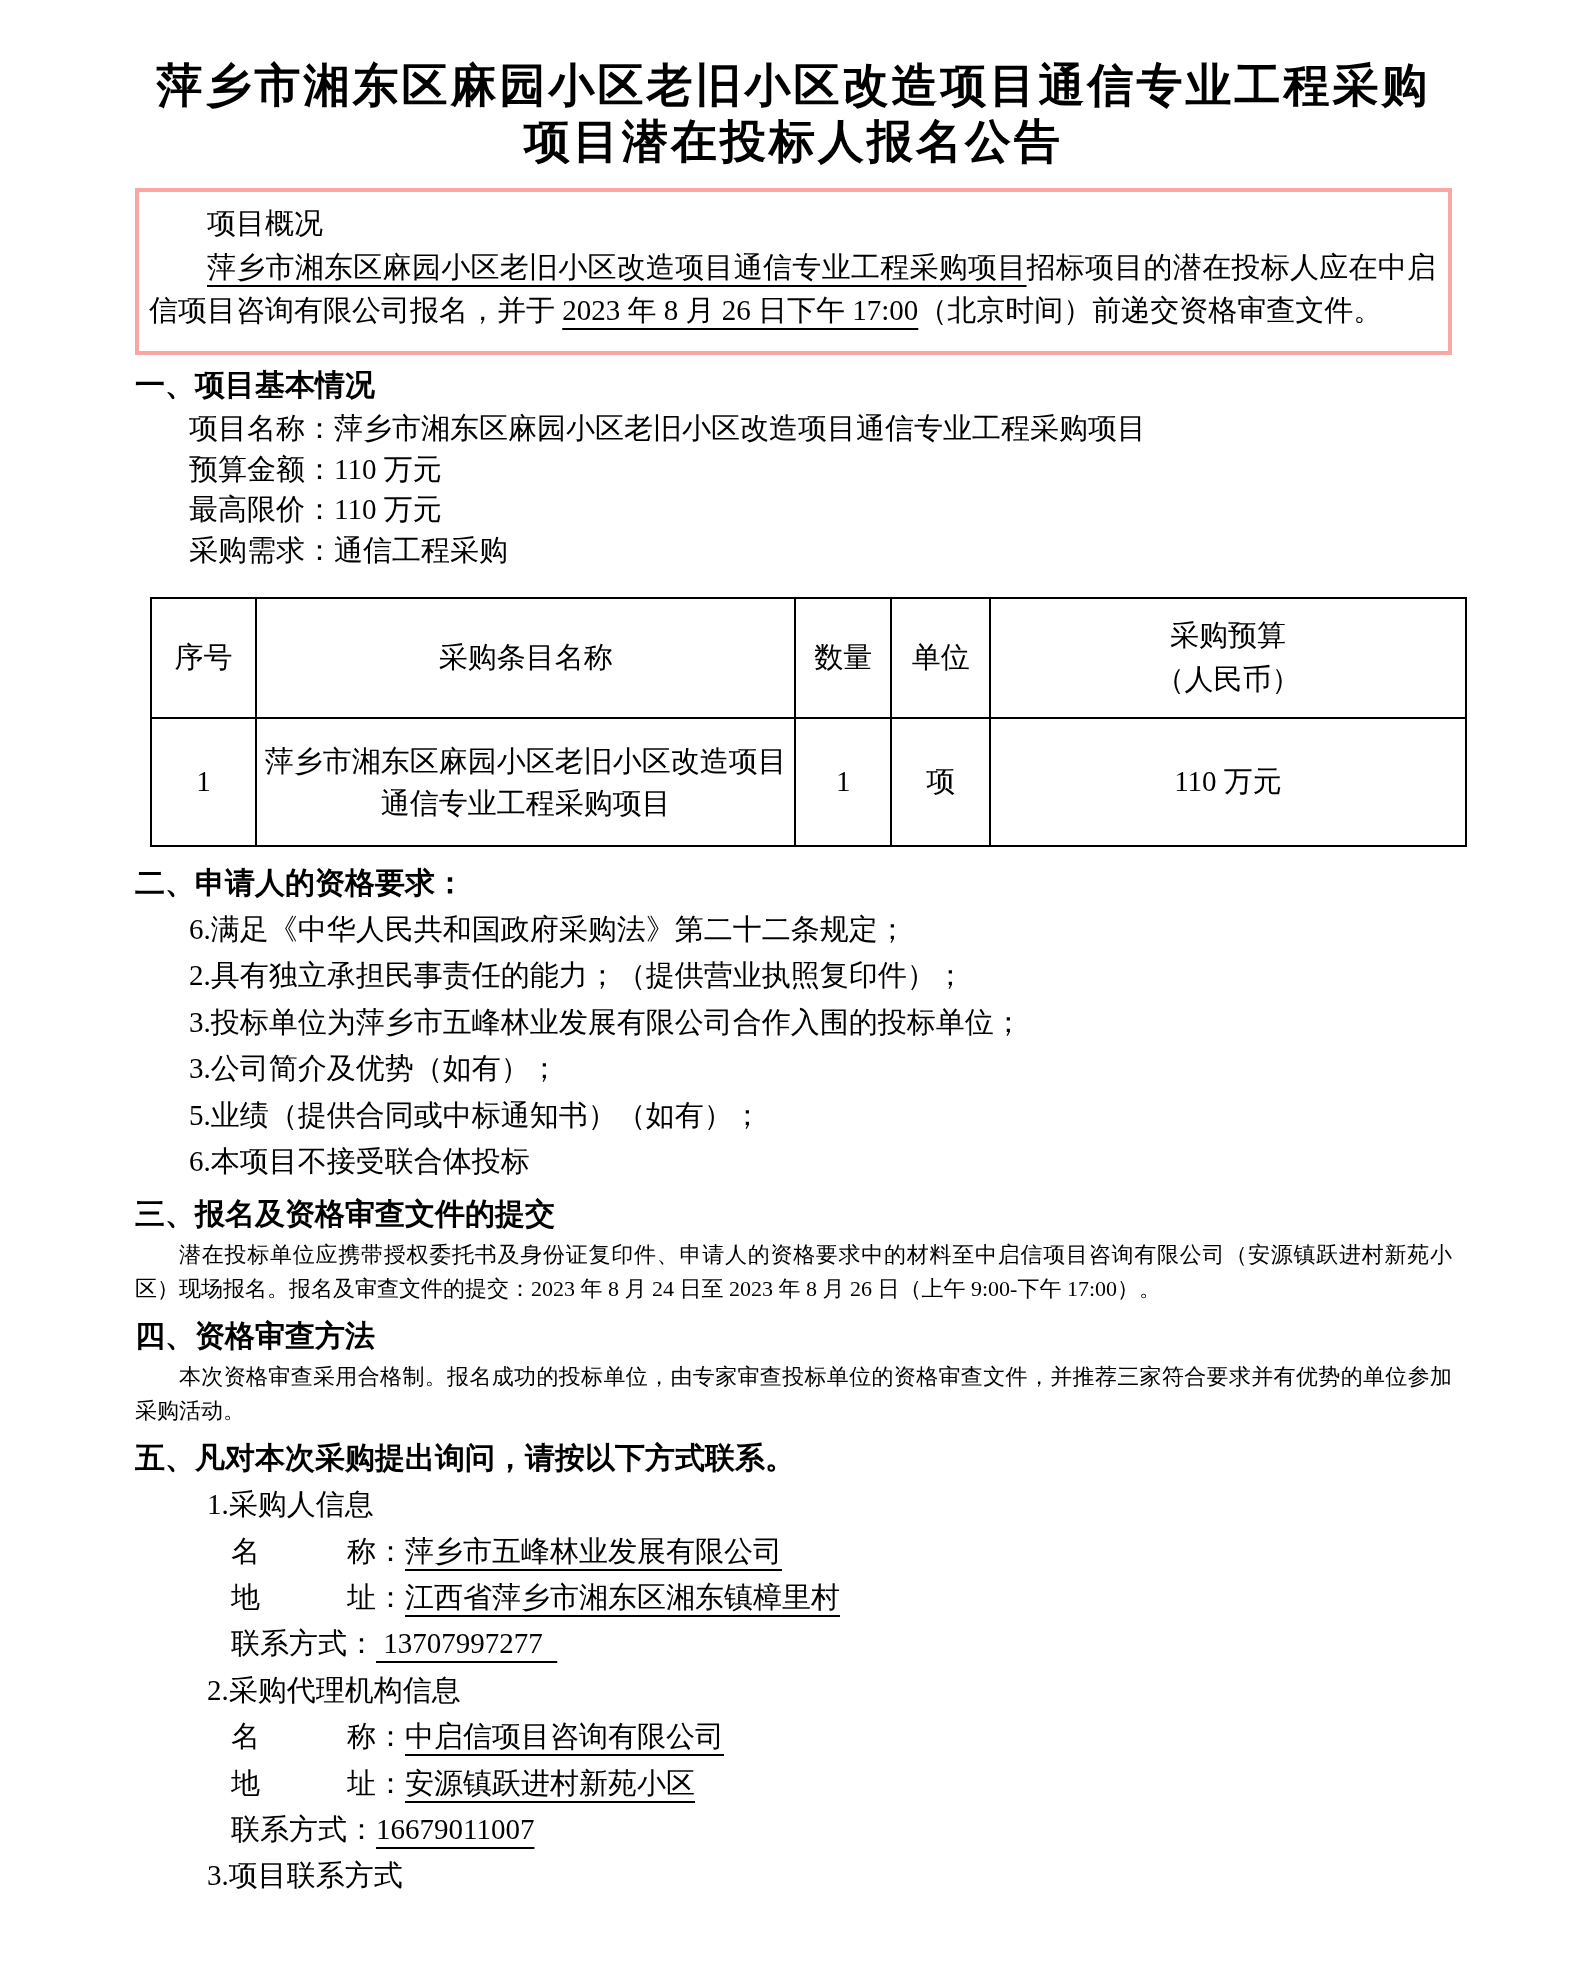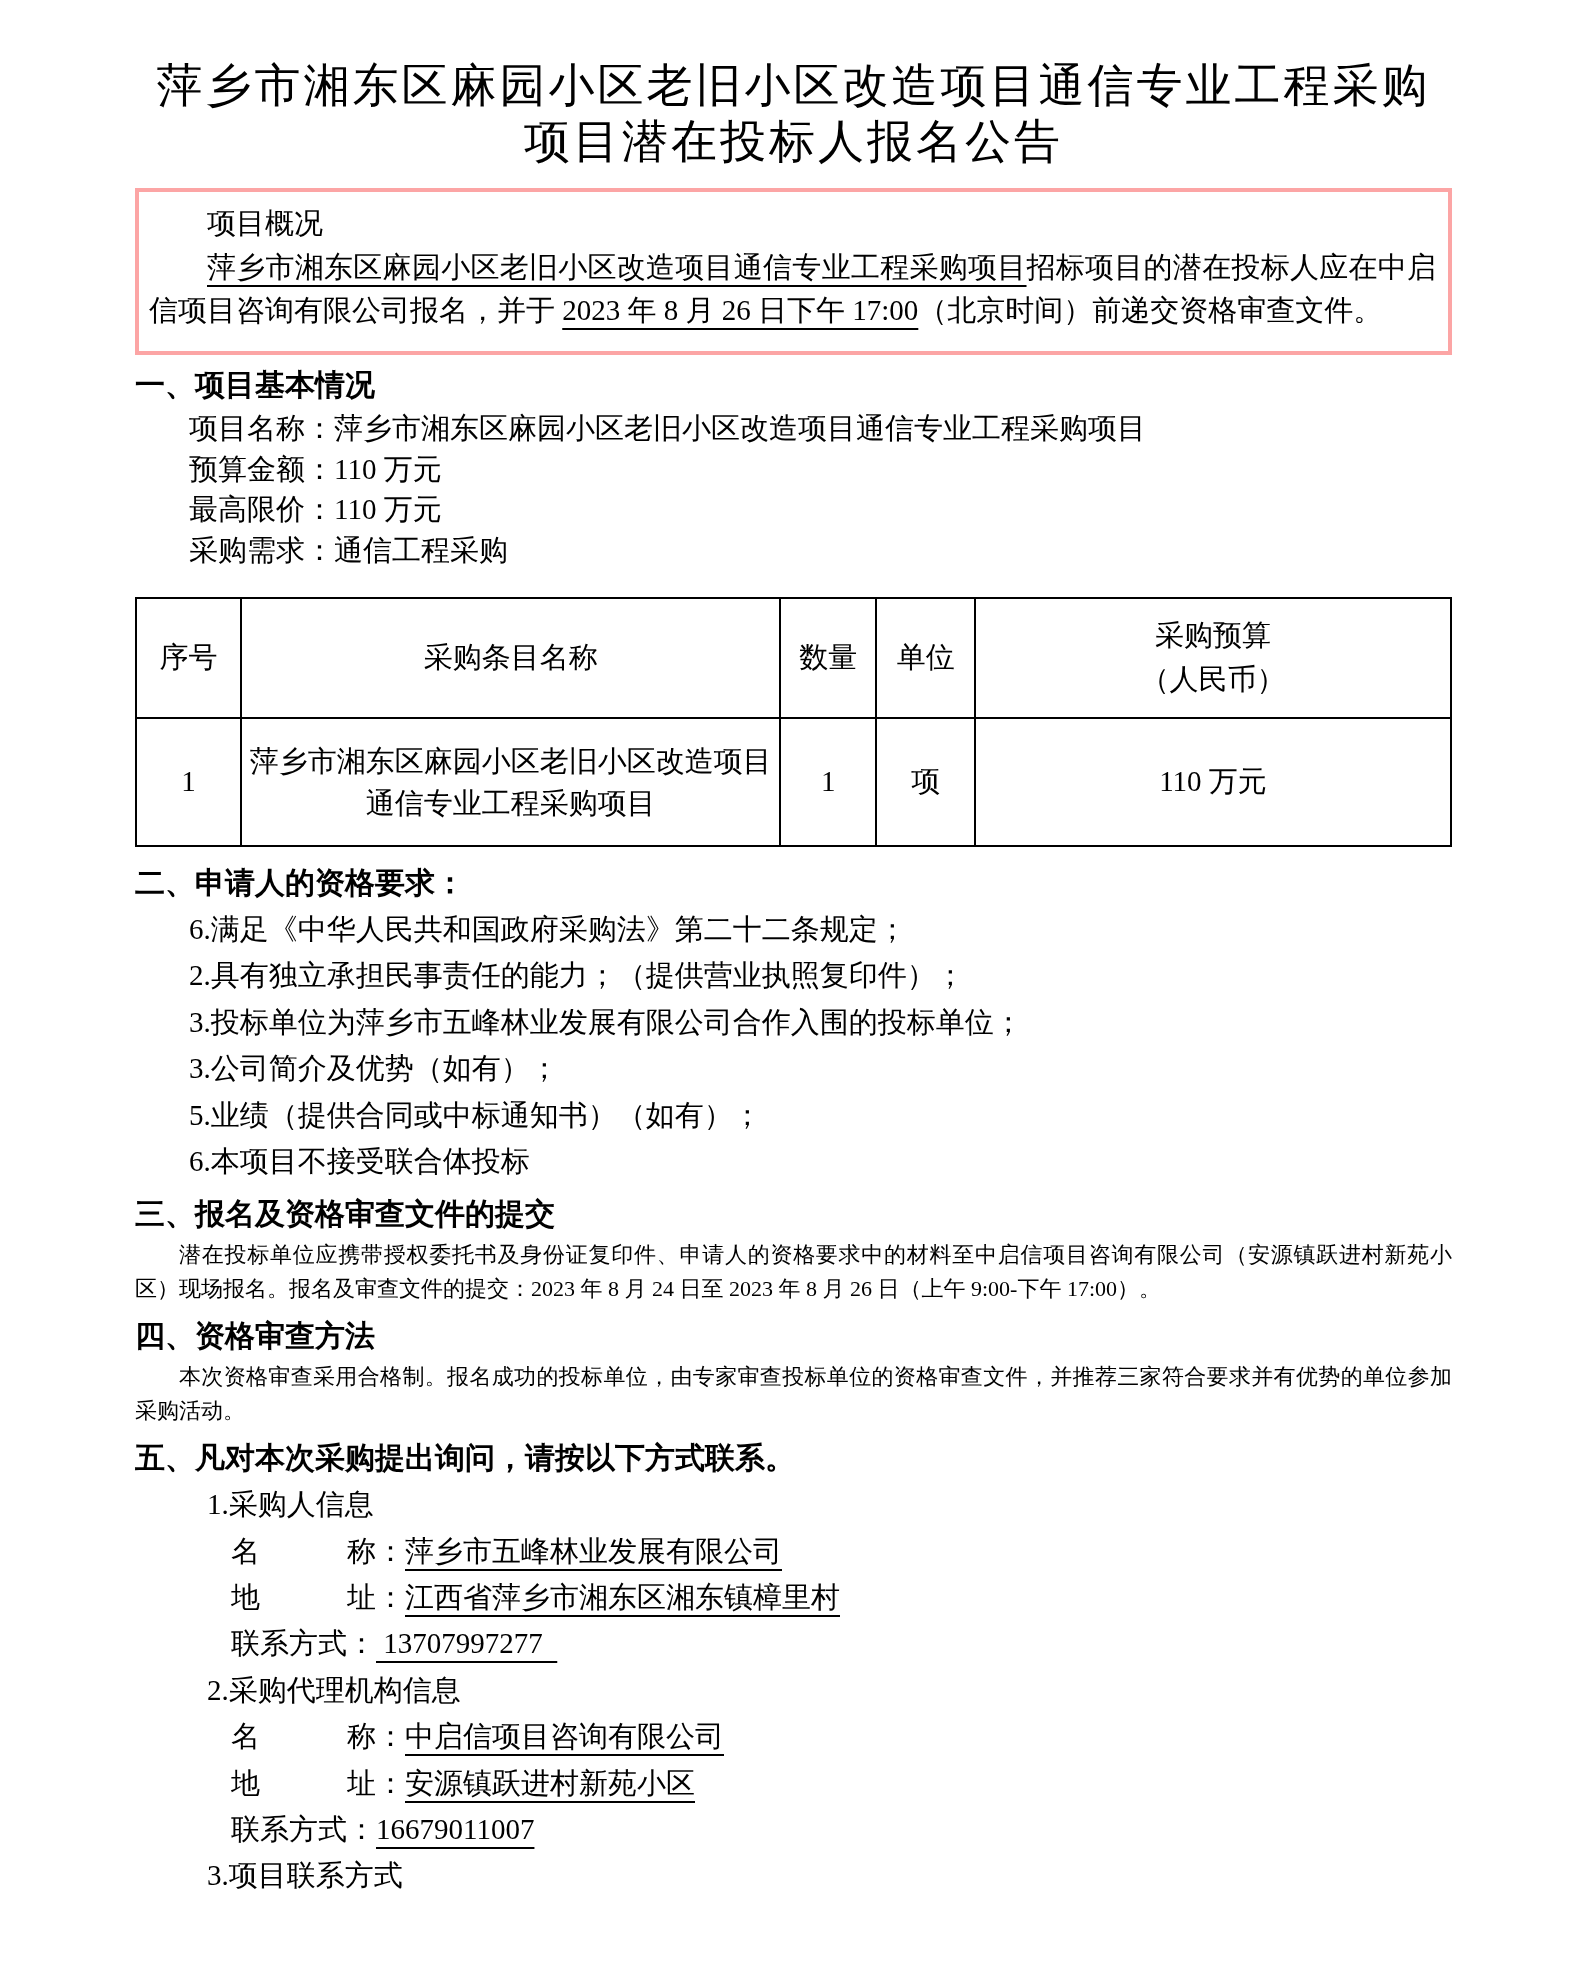--- a/index.html
+++ b/index.html
@@ -16,21 +16,21 @@
   .page {
     width: 1317px;
     margin: 0 auto;
     padding-top: 58px;
     padding-bottom: 60px;
   }
   .doc-title {
     width: 1280px;
     margin: 0 auto 18px auto;
     font-size: 46px;
-    font-weight: normal;
+    font-weight: bold;
     letter-spacing: 3px;
     line-height: 1.22;
     text-align: center;
     word-break: break-all;
   }
   .overview-box {
     border: 4px solid #fca5a5;
     padding: 10px 12px 18px 10px;
     font-size: 29px;
     line-height: 1.5;
@@ -79,21 +79,21 @@
     padding-left: 72px;
   }
   .contact-line {
     font-size: 29px;
     line-height: 1.6;
     padding-left: 96px;
   }
   table.procurement {
     width: 100%;
     border-collapse: collapse;
-    margin: 26px 0 14px 0;
+    margin: 26px 0 14px 15px;
     font-size: 29px;
   }
   table.procurement th,
   table.procurement td {
     border: 2px solid #000;
     text-align: center;
     vertical-align: middle;
     font-weight: normal;
     padding: 4px 6px;
   }

